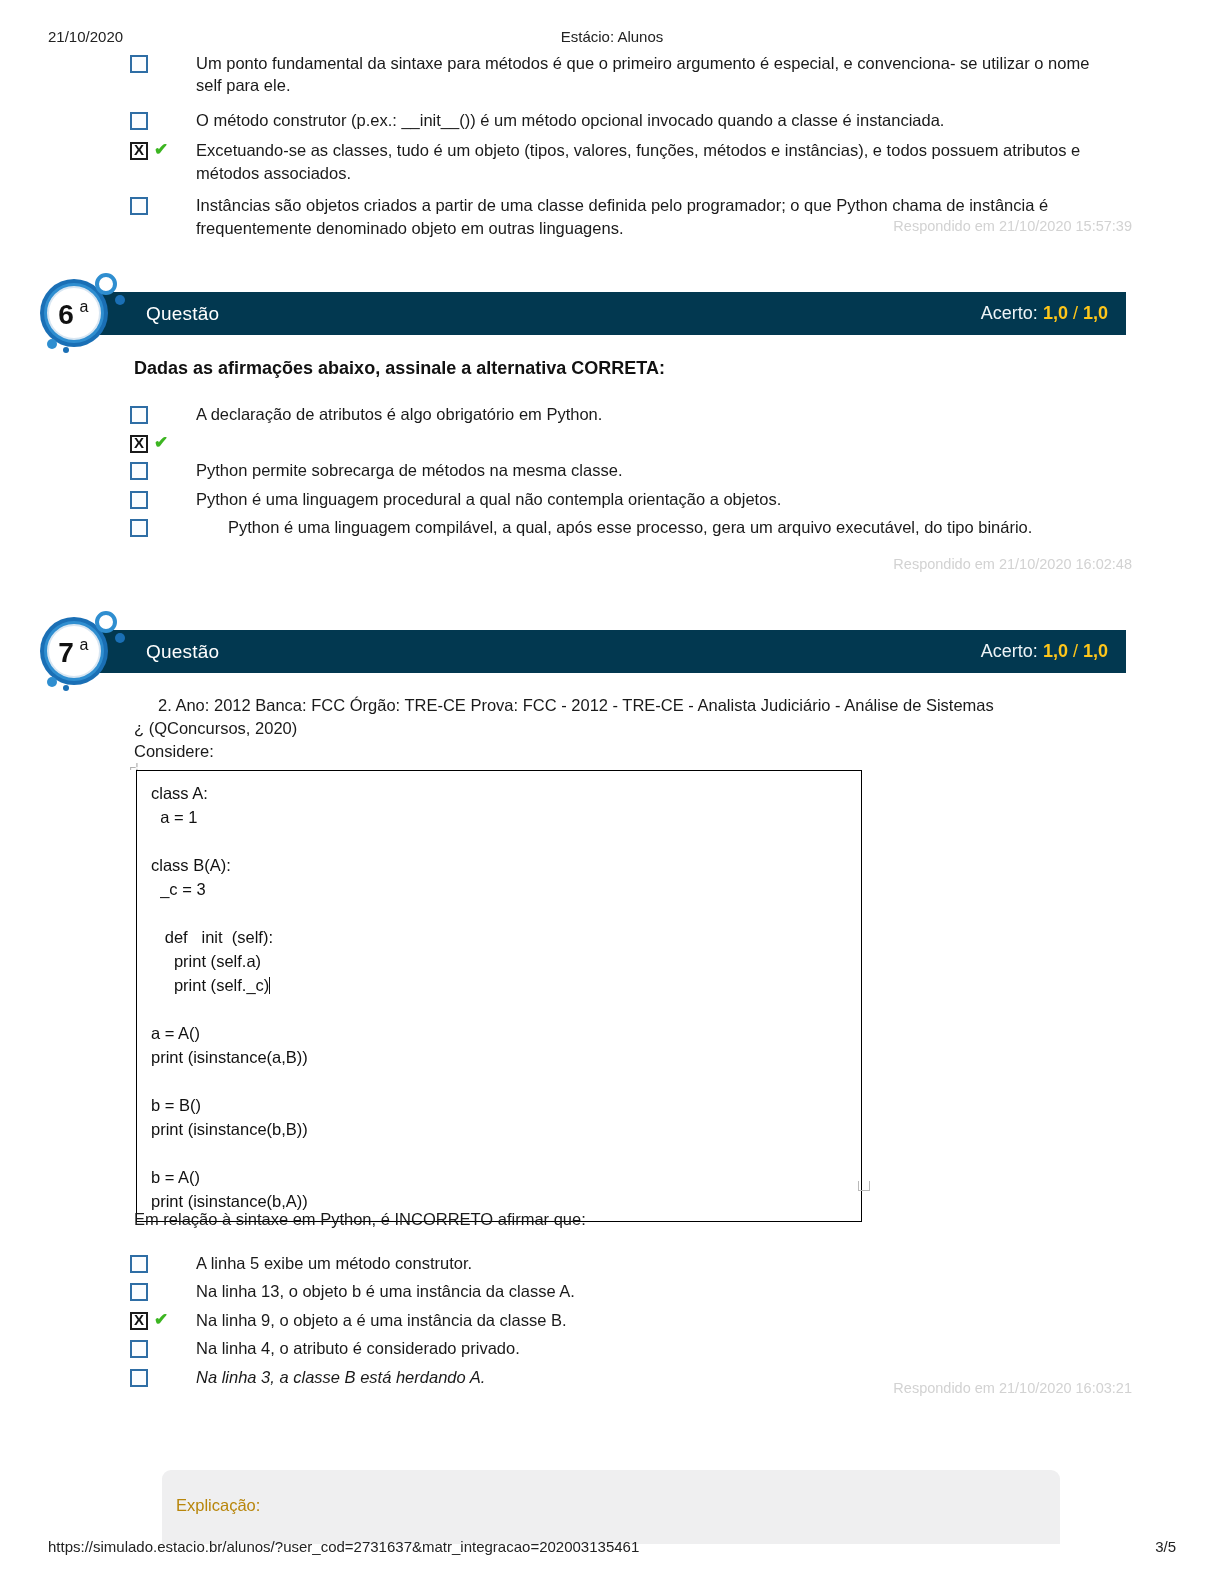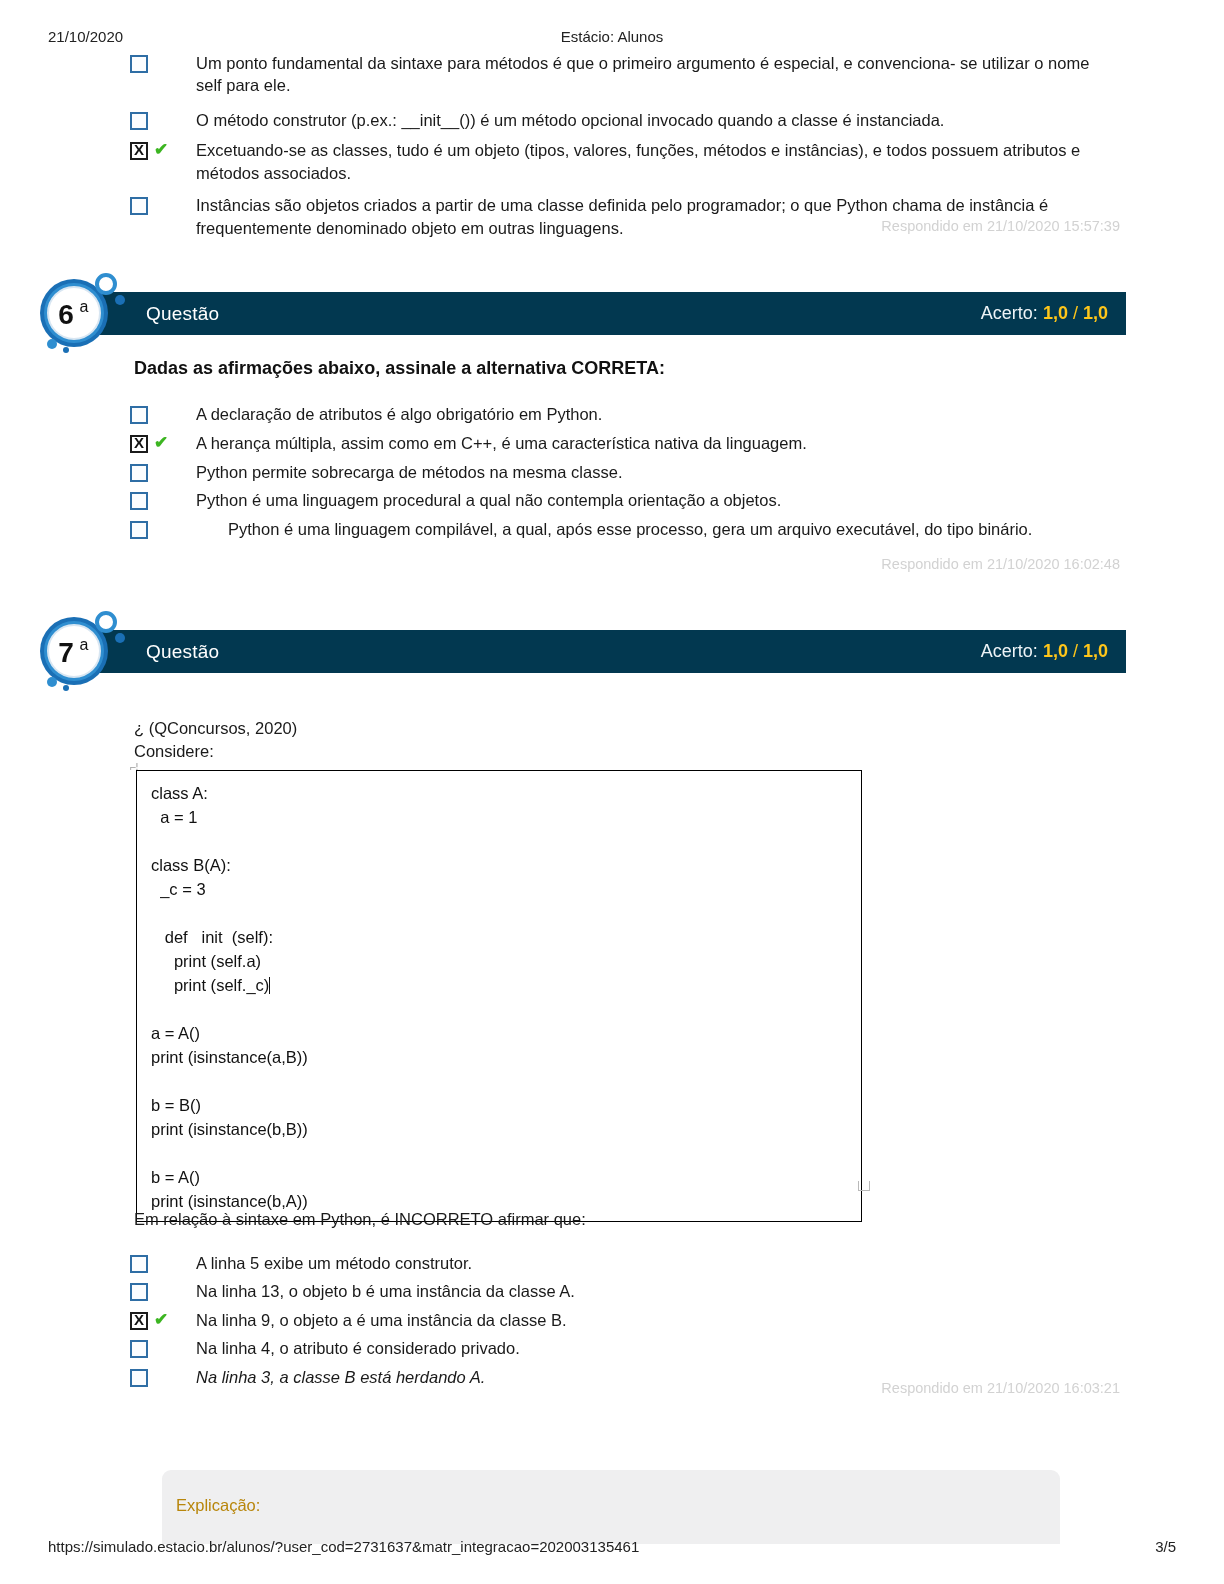--- a/index.html
+++ b/index.html
@@ -186,21 +186,21 @@
     font-size: 16.5px;
     line-height: 1.38;
     color: #1a1a1a;
     width: 975px;
   }
   .stmt .indent { display: inline-block; width: 24px; }
 
   
   .answered {
     position: absolute;
-    right: 104px;
+    right: 92px;
     font-size: 14.5px;
     color: #d2d2d2;
     white-space: nowrap;
   }
 
   
   .codebox {
     position: absolute;
     left: 136px;
     width: 726px;
@@ -361,21 +361,20 @@
         <span class="cbox"></span>
         <span class="tick blank">✔</span>
       </div>
       <div class="opt-text">A declaração de atributos é algo obrigatório em Python.</div>
     </div>
     <div class="opt" style="margin-top:7px;">
       <div class="opt-box-cell">
         <span class="cbox checked"></span>
         <span class="tick">✔</span>
       </div>
-      <div class="opt-text">A herança múltipla, assim como em C++, é uma característica nativa da linguagem.</div>
     </div>
     <div class="opt" style="margin-top:2px;">
       <div class="opt-box-cell">
         <span class="cbox"></span>
         <span class="tick blank">✔</span>
       </div>
       <div class="opt-text">Python permite sobrecarga de métodos na mesma classe.</div>
     </div>
     <div class="opt" style="margin-top:2px;">
       <div class="opt-box-cell">
@@ -414,21 +413,21 @@
       <span class="qbar-score">
         <span>Acerto:</span>
         <b>1,0</b>
         <span class="sep">/</span>
         <b>1,0</b>
       </span>
     </div>
   </div>
 
   <div class="stmt" style="top:694px;">
-    <span class="indent"></span><br>
+    <span class="indent"></span><span>2. Ano: 2012 Banca: FCC Órgão: TRE-CE Prova: FCC - 2012 - TRE-CE - Analista Judiciário - Análise de Sistemas</span><br>
     <span>¿ (QConcursos, 2020)</span><br>
     <span>Considere:</span>
   </div>
 
   <div class="tb-handle-tl" style="top:763px;">⌐¦</div>
 
   <div class="codebox" style="top:770px;">
     <div class="code-line"><span class="sq red">class</span> A:</div>
     <div class="code-line">&nbsp;&nbsp;<span class="sq blue">a</span> = 1</div>
     <div class="code-line blank">&nbsp;</div>

